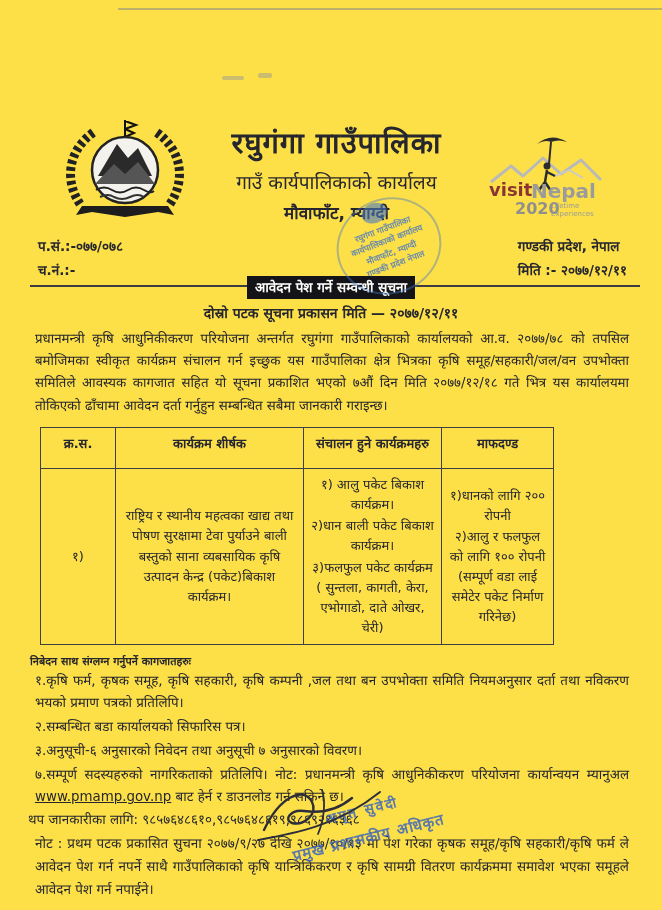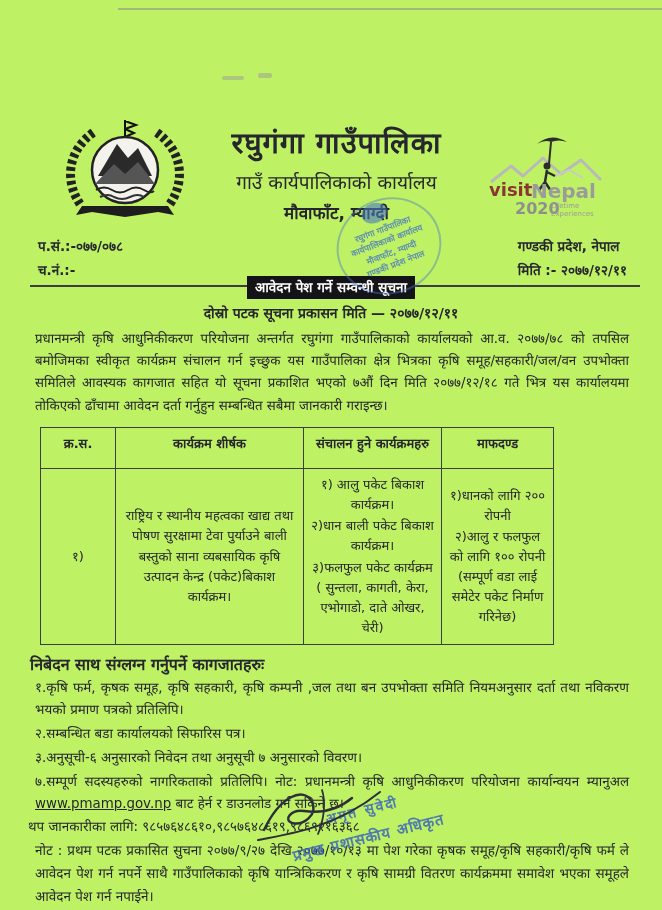--- a/index.html
+++ b/index.html
@@ -1,19 +1,19 @@
 <!DOCTYPE html>
 <html><head>
 <meta charset="utf-8">
 <style>
   * { margin:0; padding:0; box-sizing:border-box; }
   body { background:#e8e6e0; font-family:"DejaVu Sans","Liberation Sans",sans-serif; }
   .page{
     position:relative; width:662px; height:910px; margin:0 auto;
-    background:#bef264; color:#26262e; overflow:hidden;
+    background:#fde047; color:#26262e; overflow:hidden;
   }
   .scan-line-top{ position:absolute; top:8px; left:118px; right:0; height:2px; background:#8a8a86; opacity:.55; }
   .smudge{ position:absolute; background:#9a9a96; opacity:.5; border-radius:2px; }
   .content{ position:absolute; top:118px; left:0; right:0; }
 
   
   .header{ display:flex; align-items:flex-start; padding:0 55px 0 62px; }
   .header-center{ flex:1; text-align:center; padding-top:4px; }
   .muni{ font-size:29px; font-weight:700; letter-spacing:1px; }
   .office{ font-size:19px; font-weight:500; margin-top:8px; }
@@ -57,21 +57,21 @@
   
   table.notice{ border-collapse:collapse; margin:10px 11px 0 40px; table-layout:fixed; }
   table.notice th, table.notice td{
     border:1.6px solid #3d3d44; font-size:13px; text-align:center; vertical-align:middle;
     padding:5px 6px; line-height:1.55;
   }
   table.notice th{ font-weight:700; padding:6px 4px 14px; }
   .c1{ width:75px; } .c2{ width:188px; } .c3{ width:138px; } .c4{ width:112px; }
   .cell-lines div{ margin:1px 0; }
 
-  .docs-head{ font-size:16px; font-weight:700; margin:8px 16px 2px 30px; }
+  .docs-head{ font-size:11px; font-weight:700; margin:8px 16px 2px 30px; }
   .doc-item{ font-size:13.4px; line-height:1.64; margin:2px 33px 0 35px; text-align:justify; }
   .url{ text-decoration:underline; font-weight:500; }
   .contact{ font-size:13.4px; margin:2px 33px 0 28px; font-weight:500; }
   .footer-note{ font-size:13.5px; line-height:1.7; margin:4px 33px 0 35px; text-align:justify; font-weight:500; }
 
   
   .sig{ position:absolute; left:252px; top:782px; width:160px; height:72px; z-index:3; }
   .officer-stamp{
     position:absolute; left:240px; top:800px; width:250px; text-align:center;
     transform:rotate(-14deg); color:rgba(62,102,188,.85); z-index:2;

